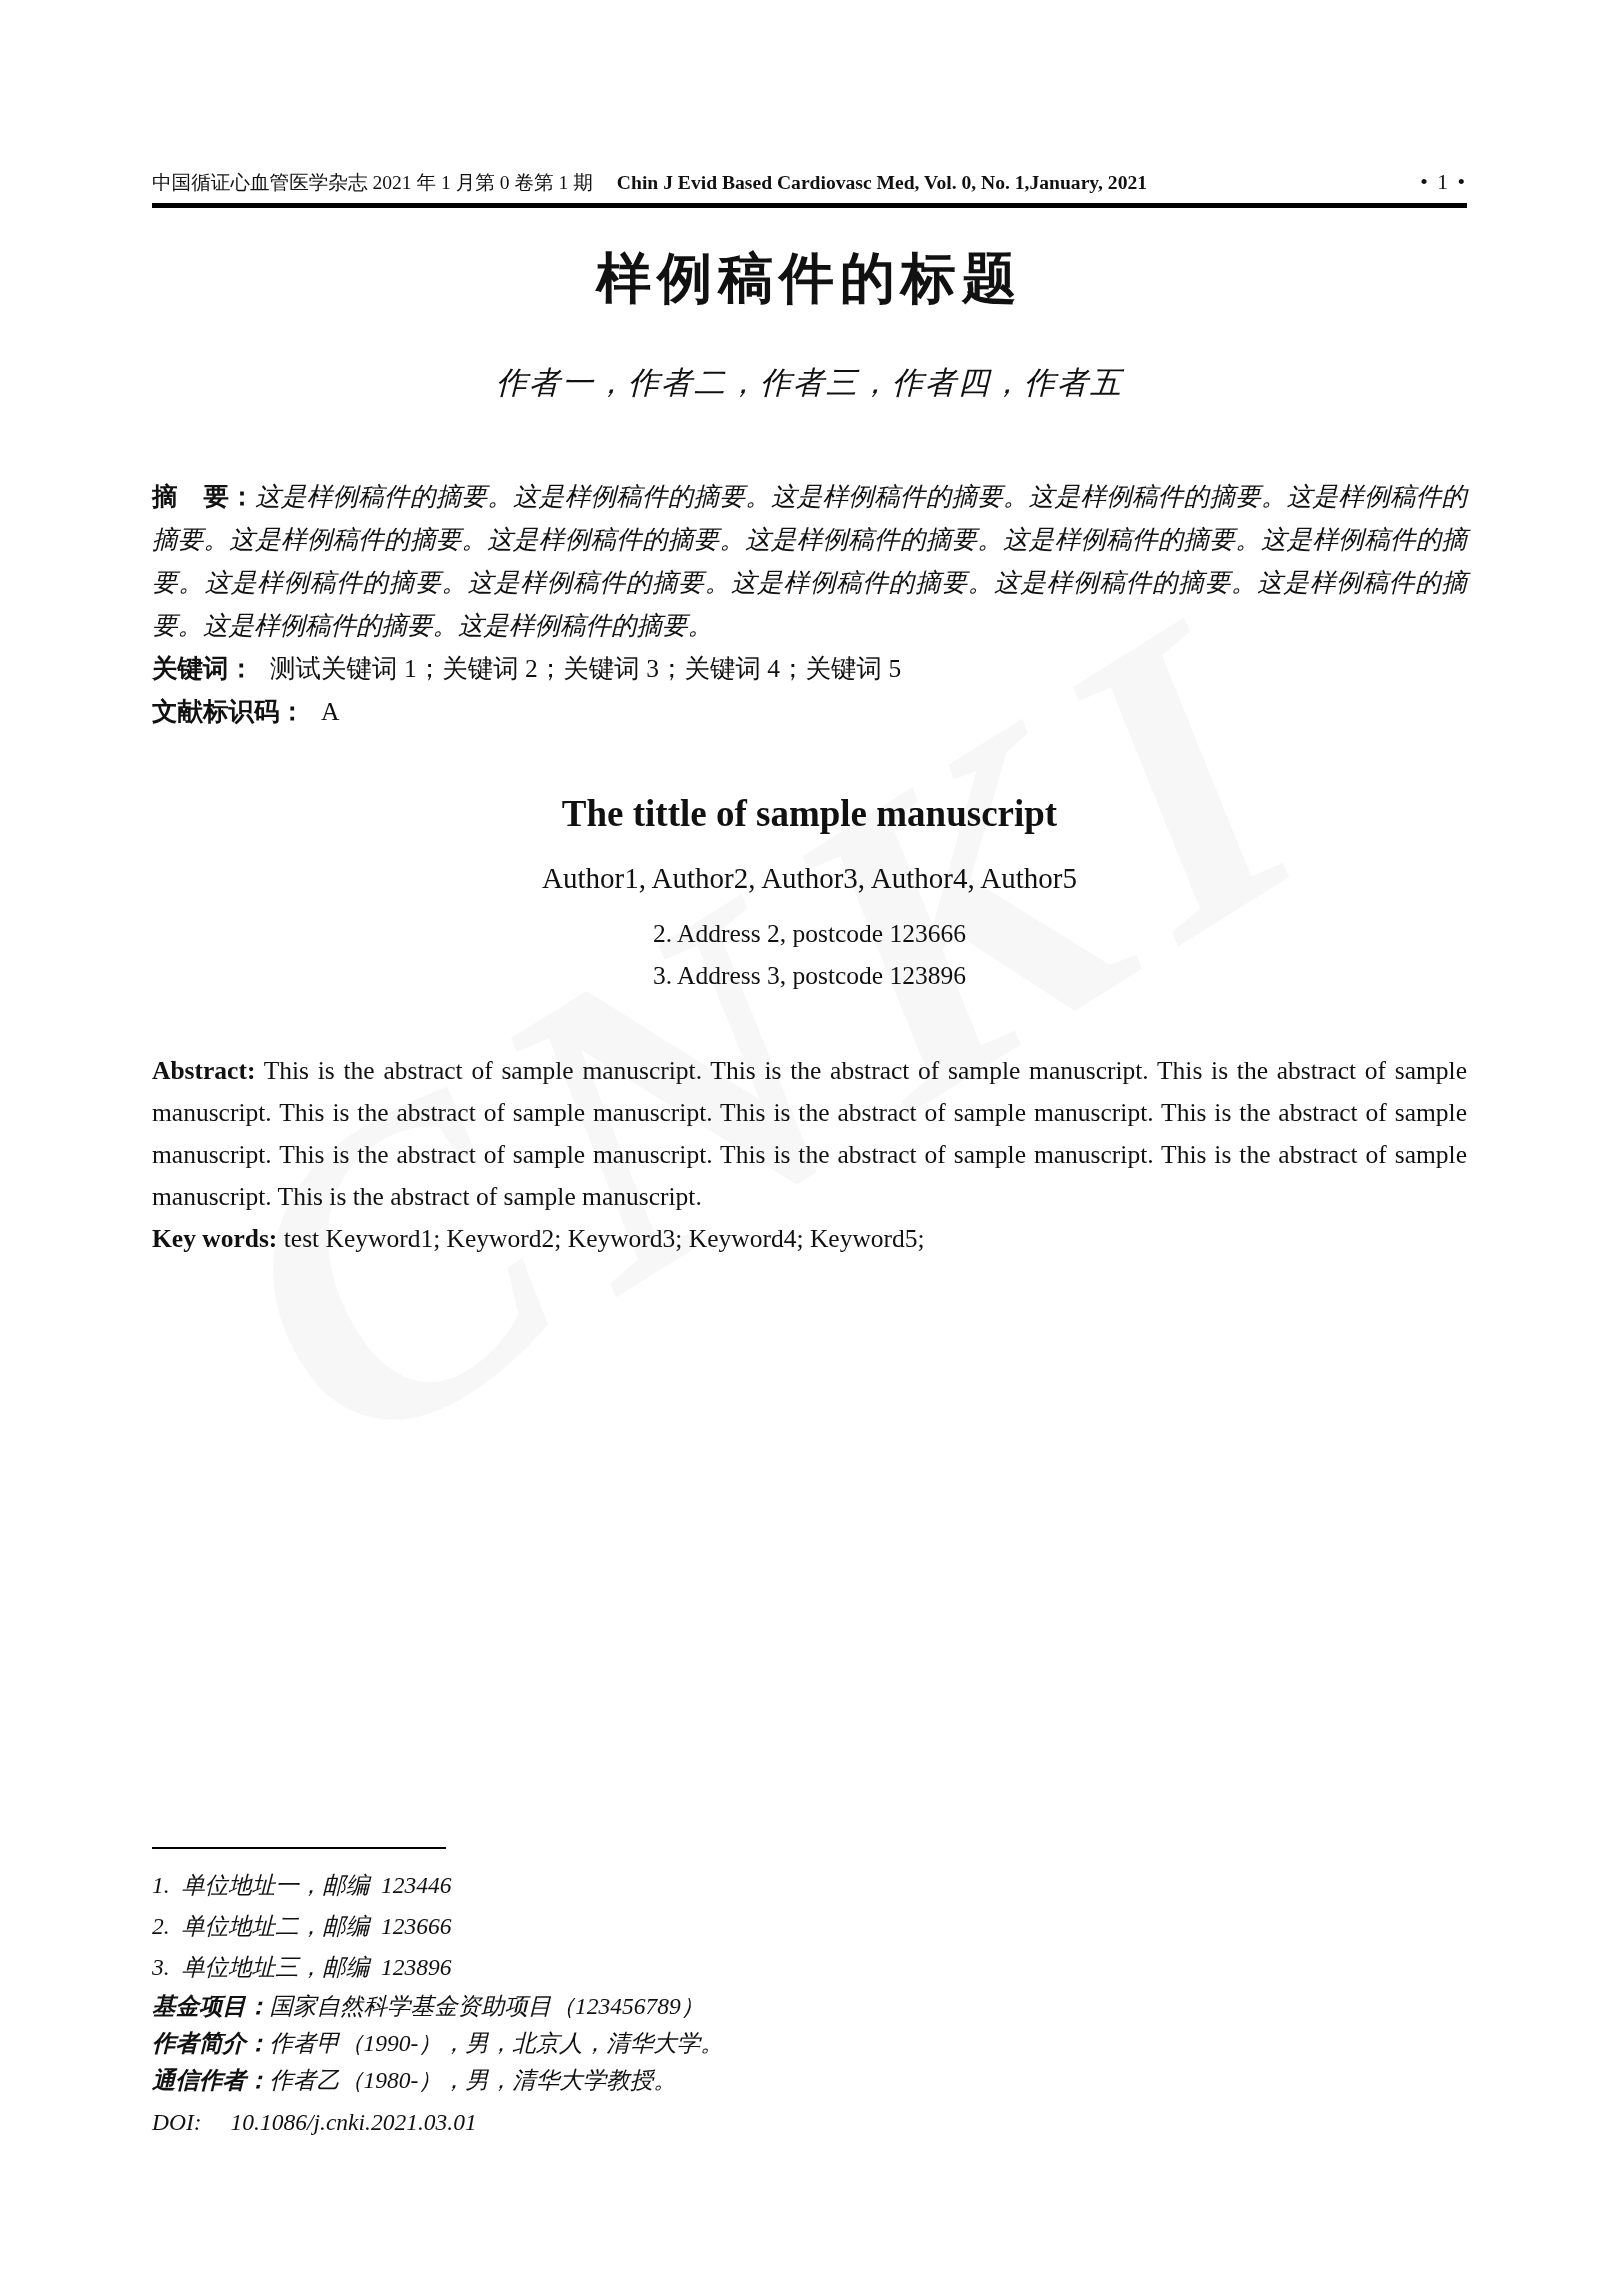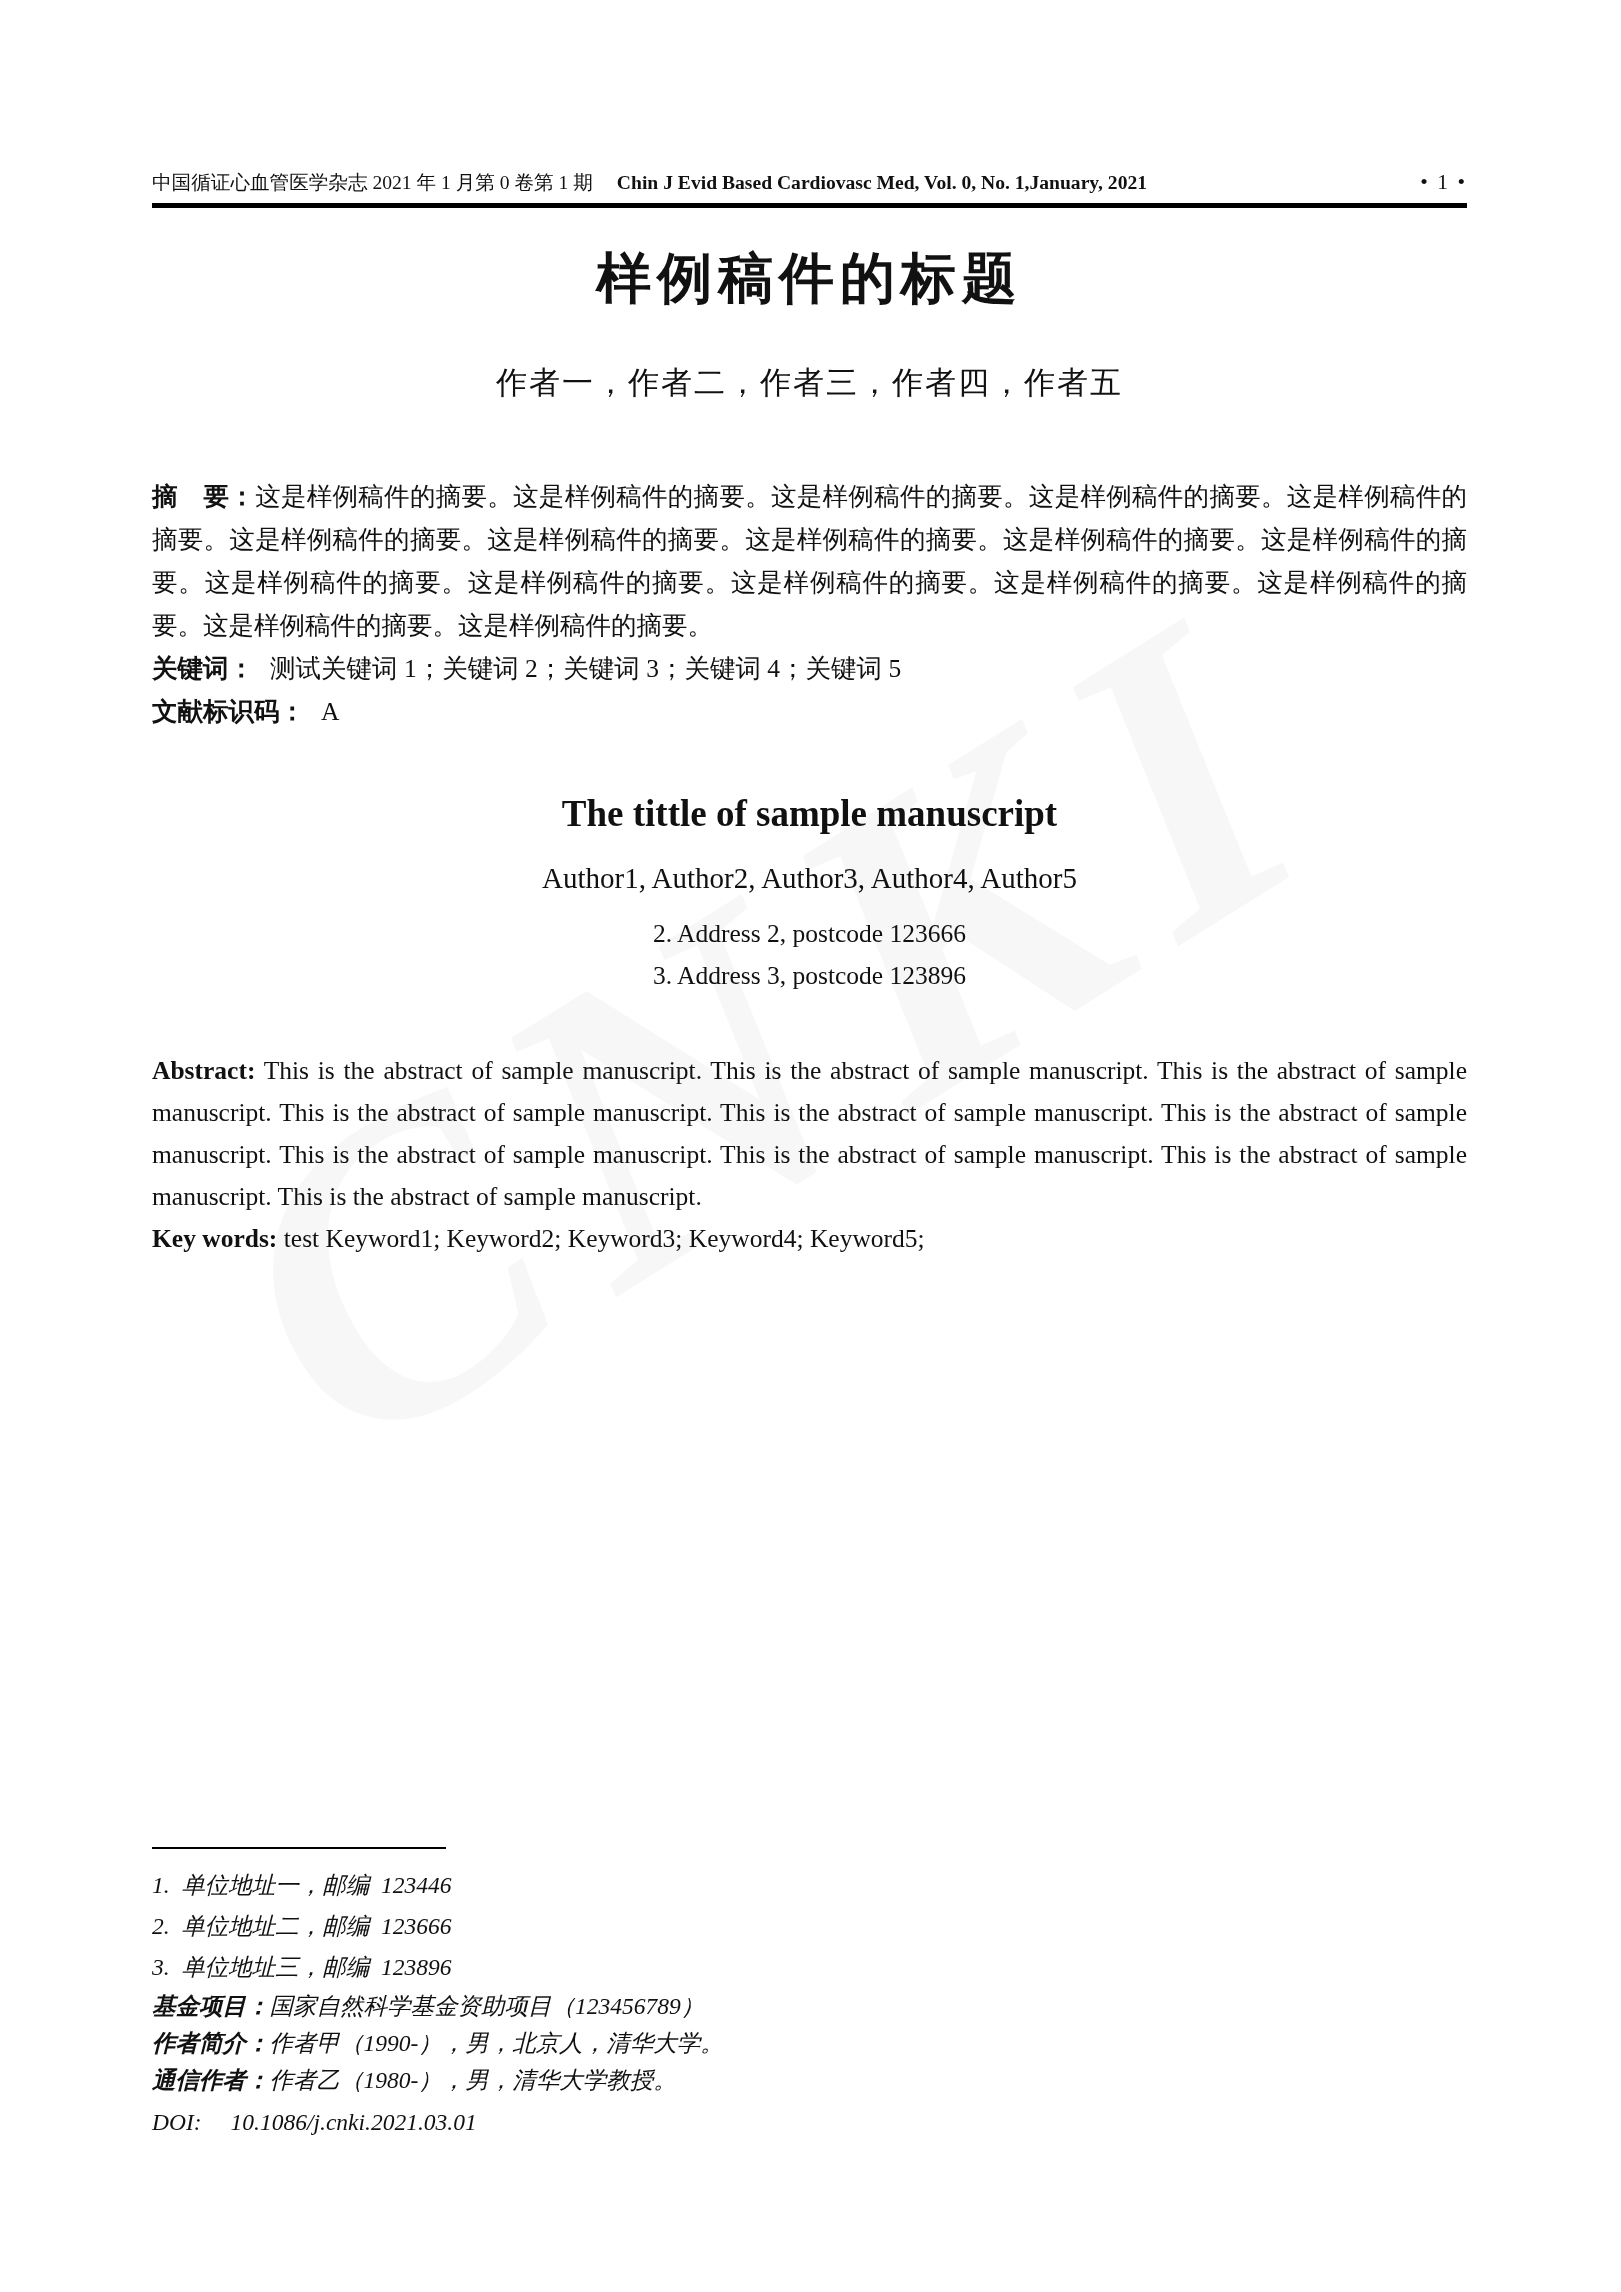--- a/index.html
+++ b/index.html
@@ -38,21 +38,21 @@
     align-items:baseline;
     font-size:19.6px;
     white-space:nowrap;
   }
   .journal-zh{font-family:"Liberation Serif", serif;}
   .journal-en{font-weight:bold;margin-left:24px;}
   .page-number{font-size:21.6px;letter-spacing:2px;}
   .header-rule{height:4.9px;background:#000;margin-top:6.9px;}
   
   .hei{font-family:"Liberation Sans", sans-serif;font-weight:bold;margin-top:14px;}
-  .kai{font-family:"Liberation Serif", serif;}
+  .kai{font-family:"Liberation Serif", serif;font-style:italic;}
   
   .title-zh{
     margin:37px 0 0 0;
     text-align:center;
     font-size:55px;
     letter-spacing:5.9px;
     line-height:1.2;
   }
   .authors-zh{
     margin-top:51px;

